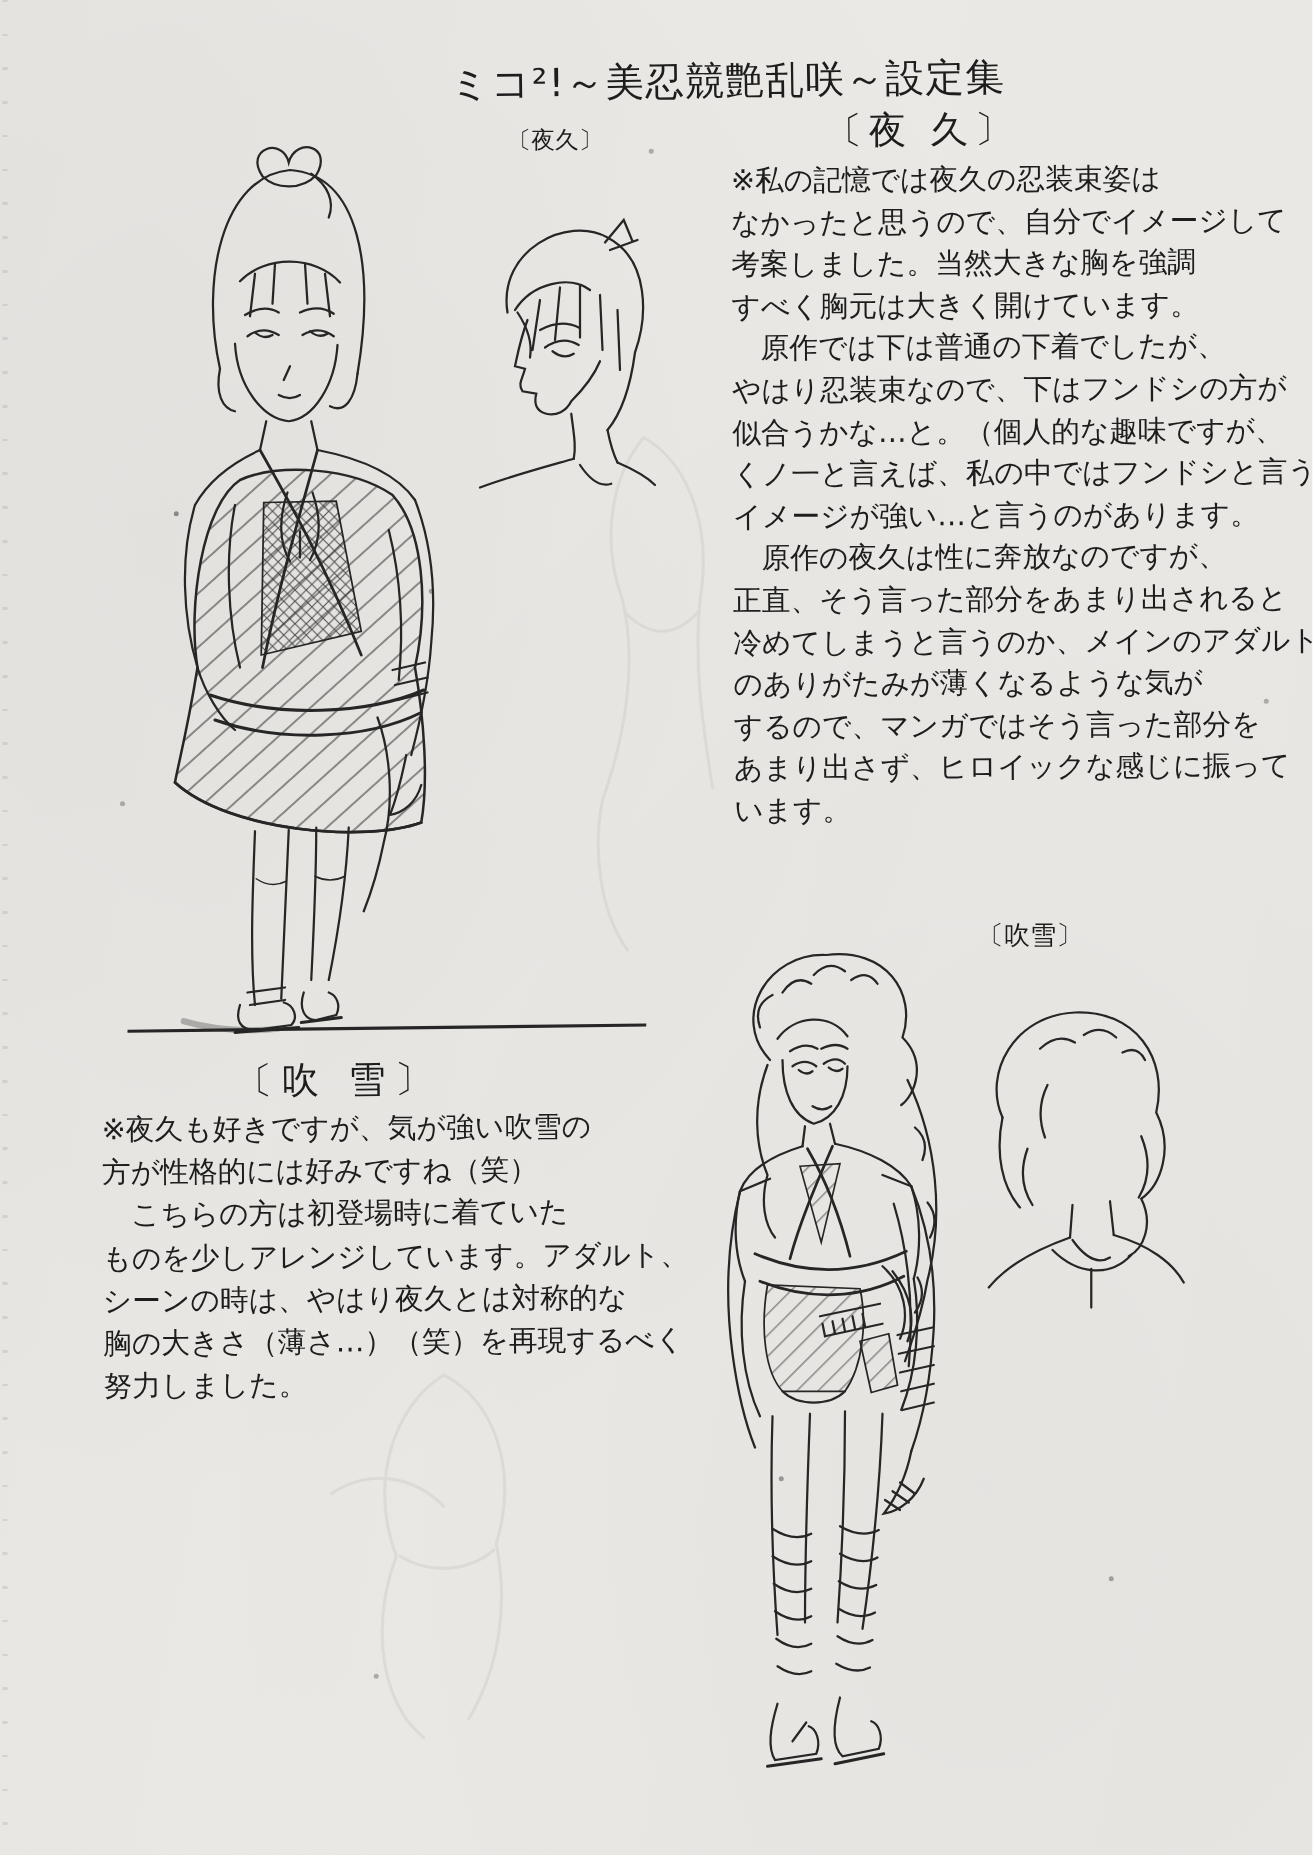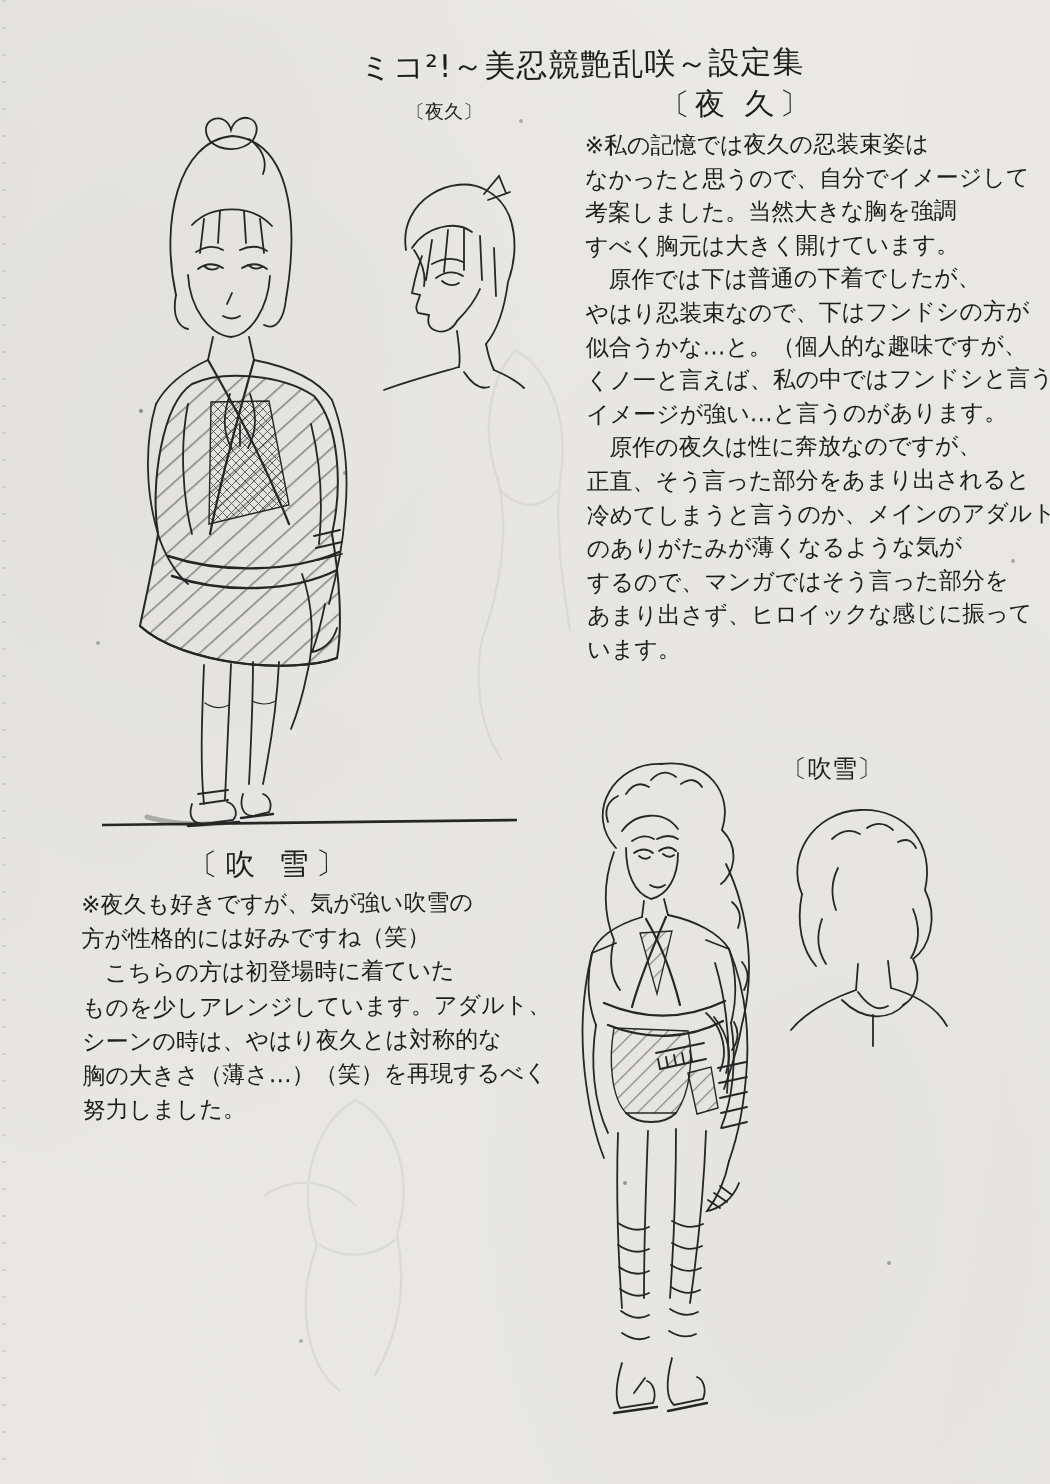--- a/index.html
+++ b/index.html
@@ -22,21 +22,21 @@
   }
   .cap-small{position:absolute;left:406px;top:99px;font-size:19px;}
   .head-yaku{
     position:absolute;left:660px;top:84px;
     font-size:30px;letter-spacing:5px;transform:rotate(-0.5deg);
   }
   .col-yaku{
     position:absolute;left:586px;top:128px;width:440px;
     font-size:23px;line-height:33.6px;transform:rotate(-0.3deg);
   }
-  .cap-fubuki-right{position:absolute;left:782px;top:752px;font-size:25px;}
+  .cap-fubuki-right{position:absolute;left:782px;top:734px;font-size:21px;}
   .head-fubuki{
     position:absolute;left:188px;top:844px;
     font-size:30px;letter-spacing:7px;transform:rotate(-0.6deg);
   }
   .col-fubuki{
     position:absolute;left:82px;top:886px;width:440px;
     font-size:23px;line-height:34.2px;transform:rotate(-0.4deg);
   }
   .line{white-space:pre;}
   svg.sk{position:absolute;}

